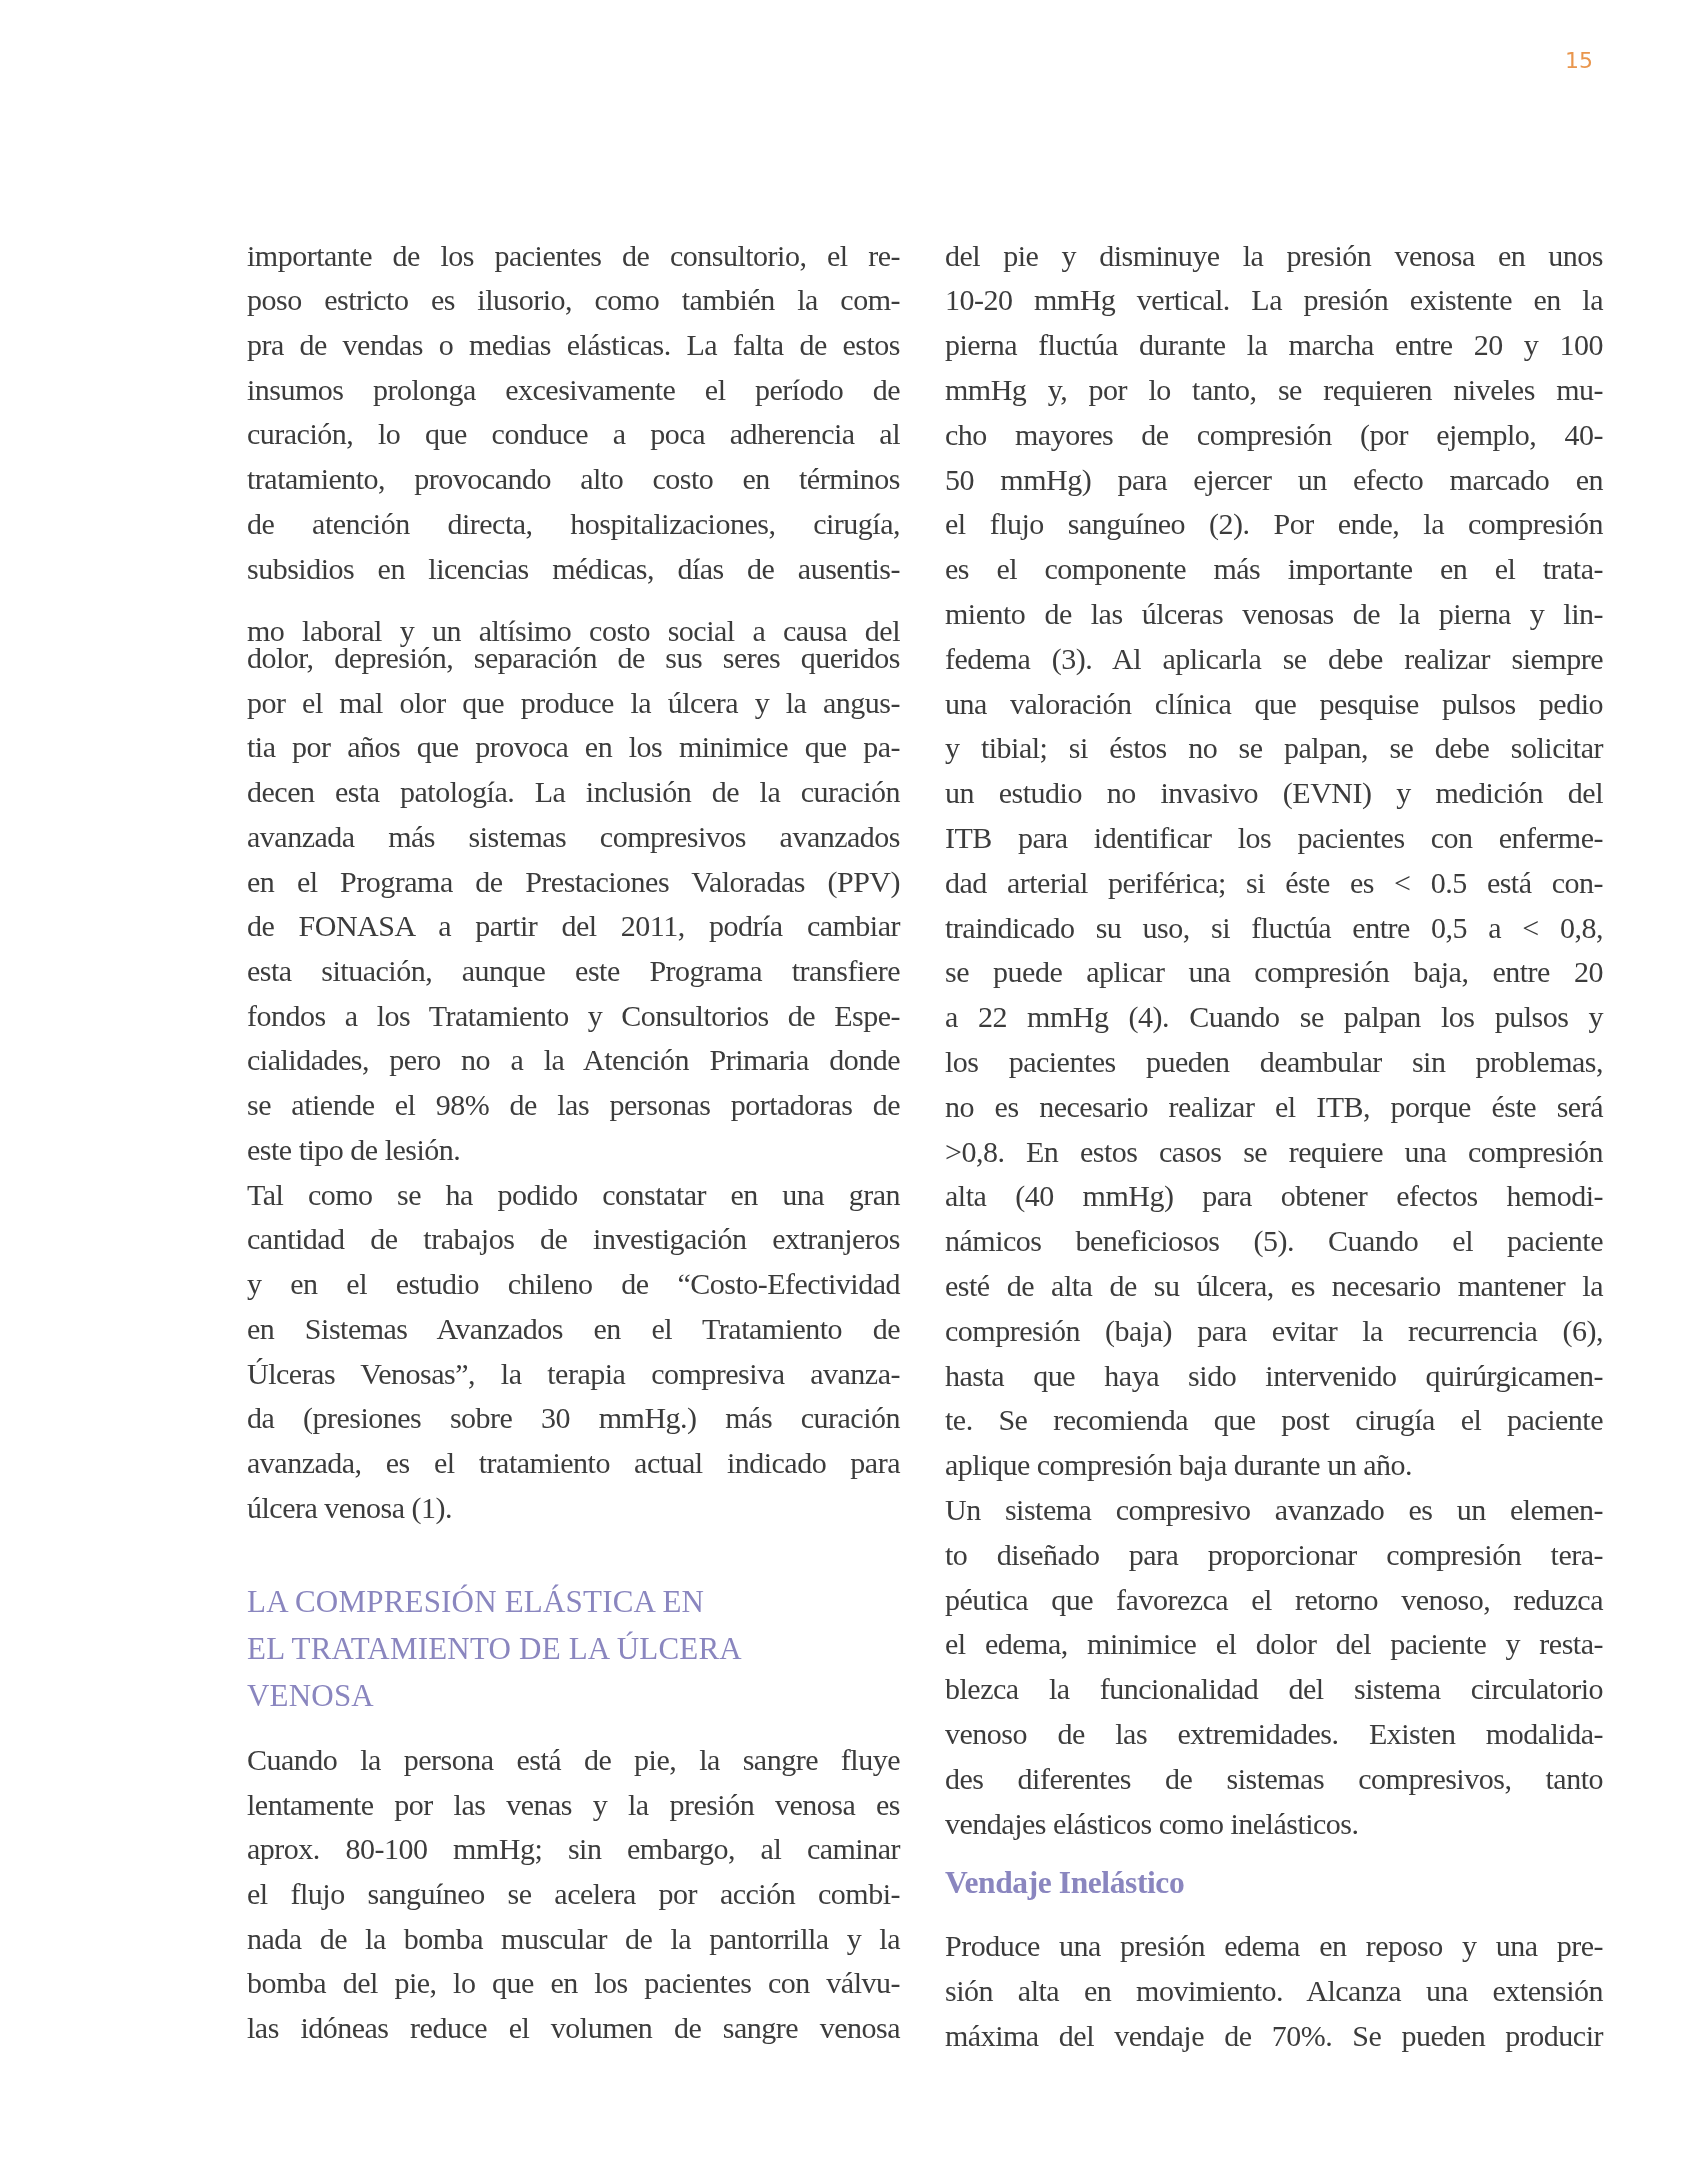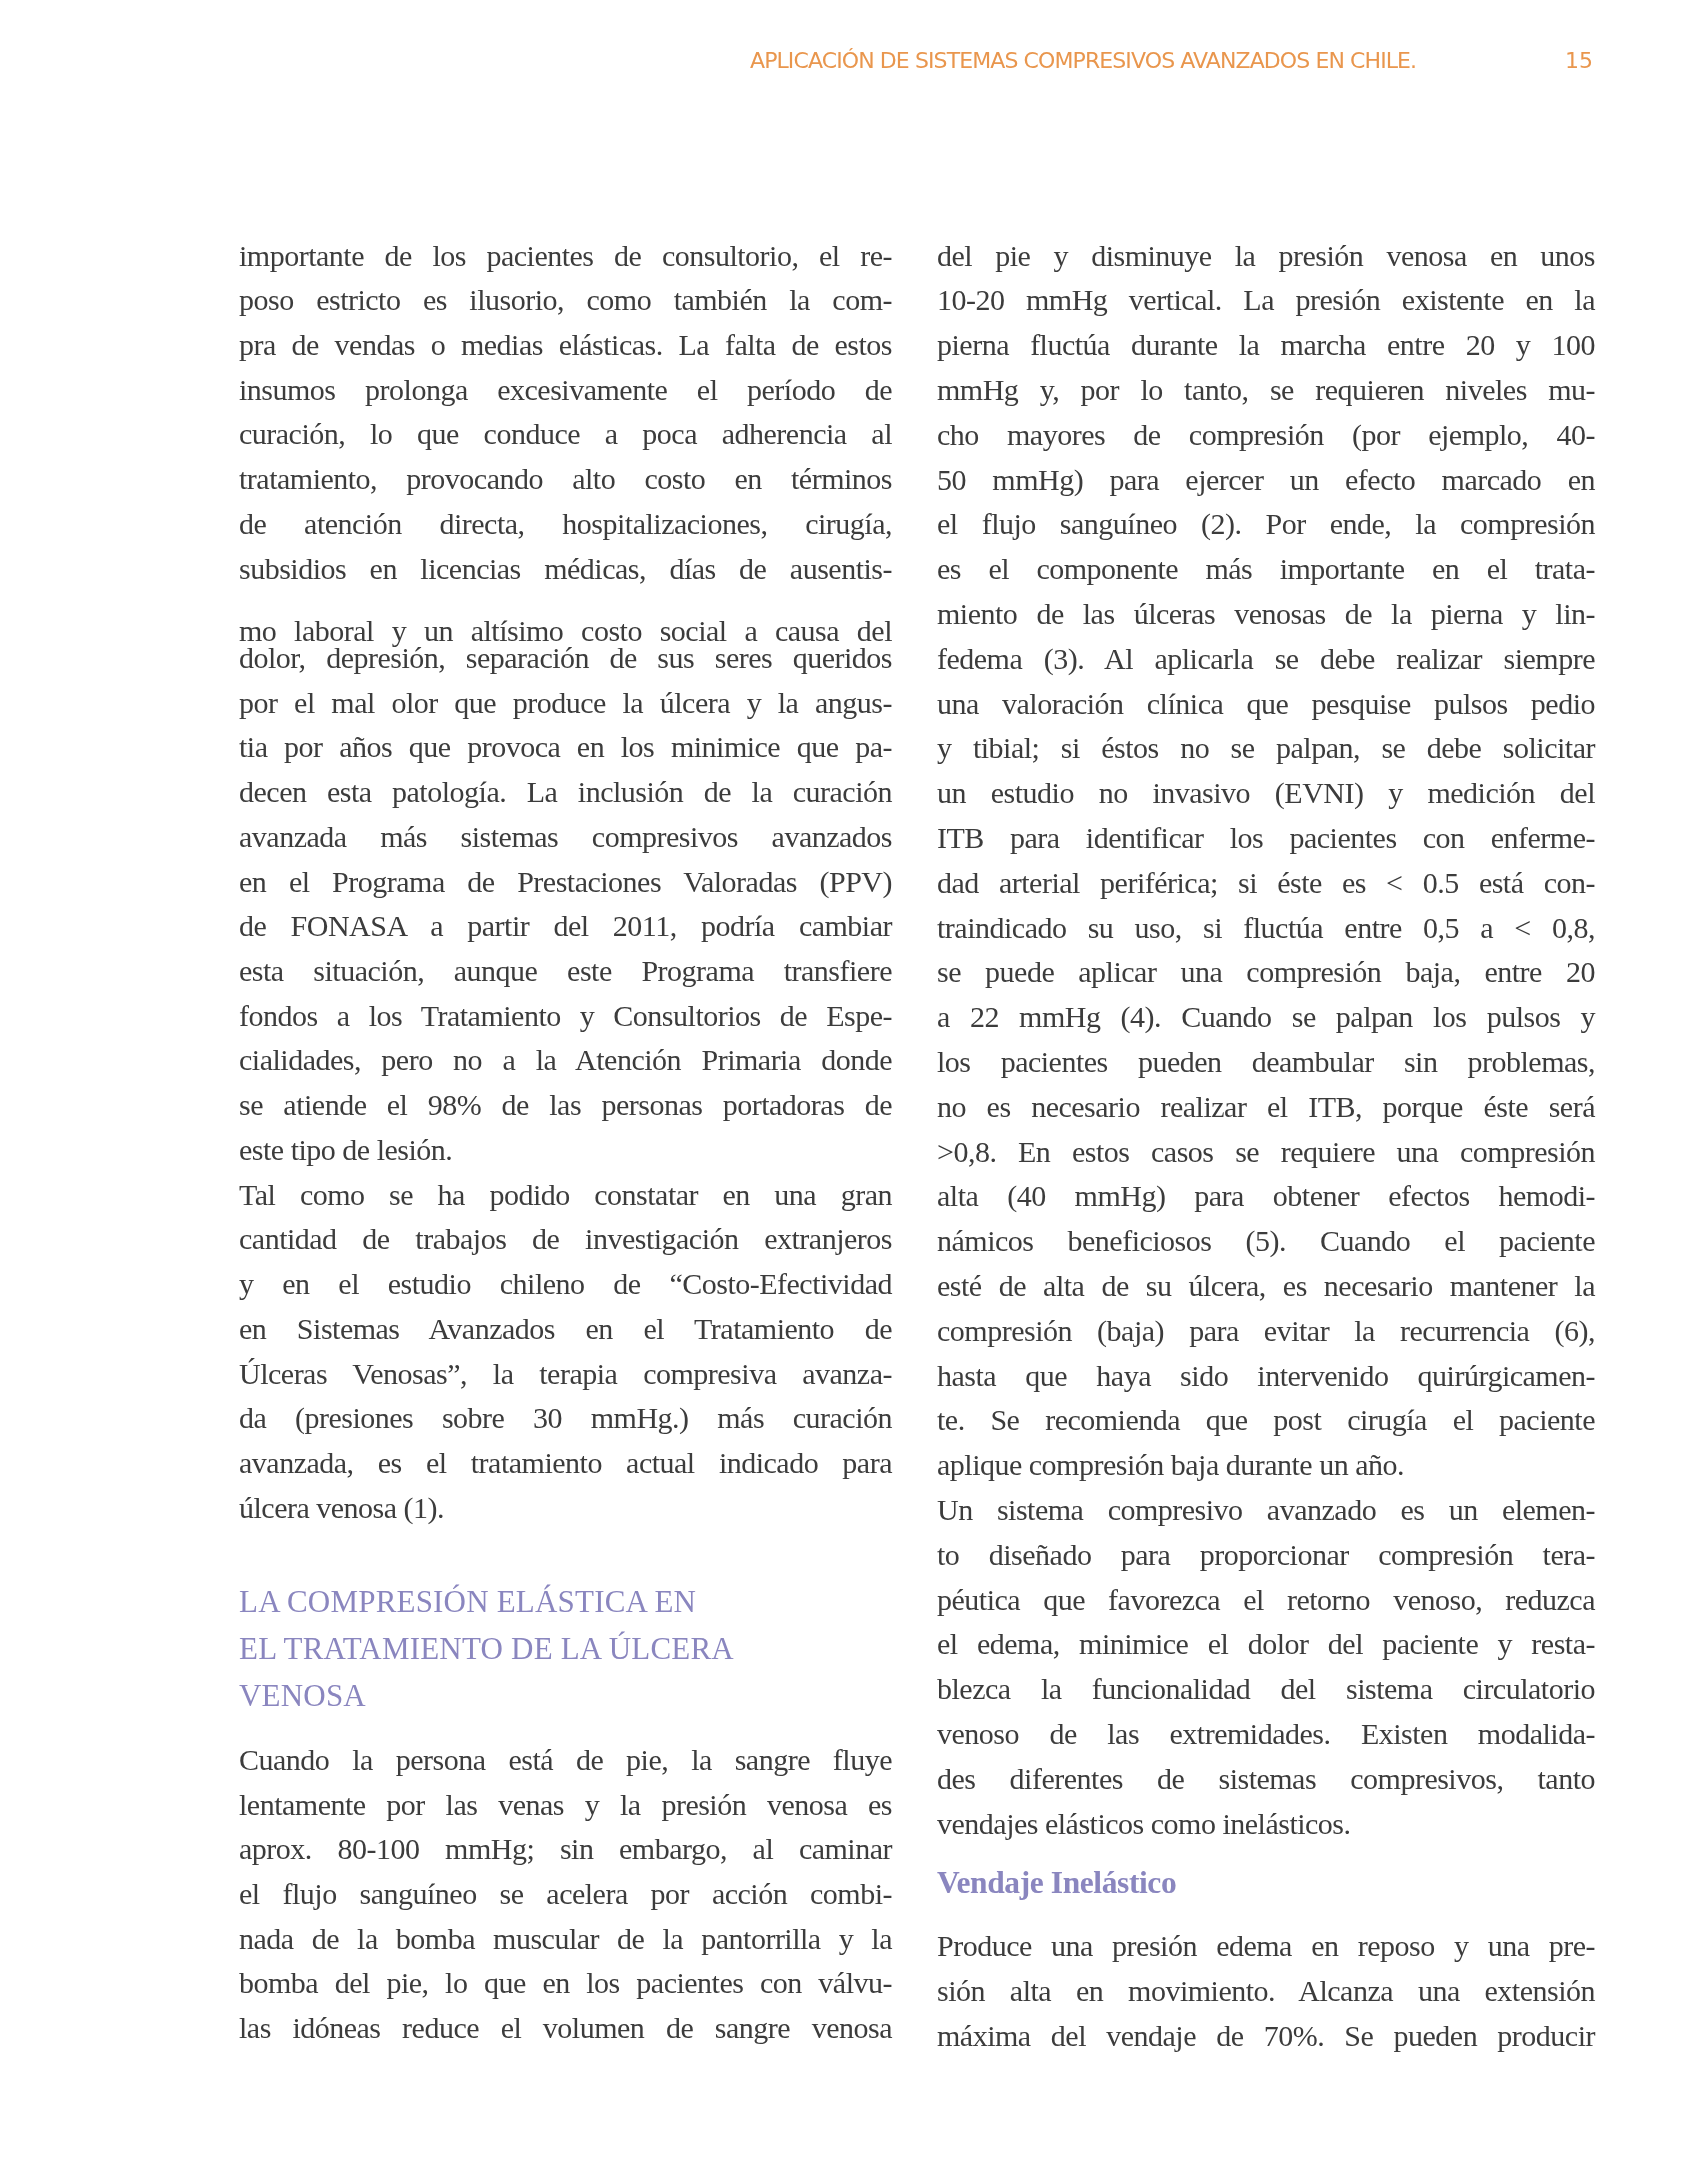--- a/index.html
+++ b/index.html
@@ -7,21 +7,21 @@
   .page { position: absolute; left: 0; top: 0; width: 1704px; height: 2181px; background: #ffffff; }
 
   .running-header {
     position: absolute; top: 48px; left: 750px; width: 843px; height: 29px;
     font-family: "DejaVu Sans", sans-serif; font-size: 22px; letter-spacing: -0.9px;
     color: #e9964d; white-space: nowrap;
   }
   .running-header .title { position: absolute; left: 0; top: 0; }
   .running-header .page-number { position: absolute; right: 0; top: 0; letter-spacing: 0; }
 
-  .column { position: absolute; }
+  .column { position: absolute; margin-left: 8px; }
   .col-left { left: 239px; width: 653px; }
   .col-right { left: 937px; width: 658px; }
 
   .line {
     position: absolute; left: 0; width: 100%;
     height: 45px; line-height: 45px;
     font-family: "Liberation Serif", serif; font-size: 30px;
     letter-spacing: -0.5px; word-spacing: 0px;
     color: #3c3c3c; white-space: nowrap;
     text-align: justify; text-align-last: justify;
@@ -40,21 +40,20 @@
     font-family: "Liberation Serif", serif; font-size: 31.5px; font-weight: bold;
     color: #8a86bf; white-space: nowrap; letter-spacing: -0.4px;
   }
 </style>
 </head>
 <body>
 
 <div class="page">
 
   <div class="running-header">
-    <span class="title">APLICACIÓN DE SISTEMAS COMPRESIVOS AVANZADOS EN CHILE.</span>
     <span class="page-number">15</span>
   </div>
 
   <div class="column col-left" style="top:0;height:2181px;">
     <div>
       <div class="line" style="top:233px">importante de los pacientes de consultorio, el re-</div>
       <div class="line" style="top:277px">poso estricto es ilusorio, como  también la com-</div>
       <div class="line" style="top:322px">pra de vendas o medias elásticas. La falta de estos</div>
       <div class="line" style="top:367px">insumos prolonga excesivamente el período de</div>
       <div class="line" style="top:411px">curación, lo que conduce a poca adherencia al</div>

